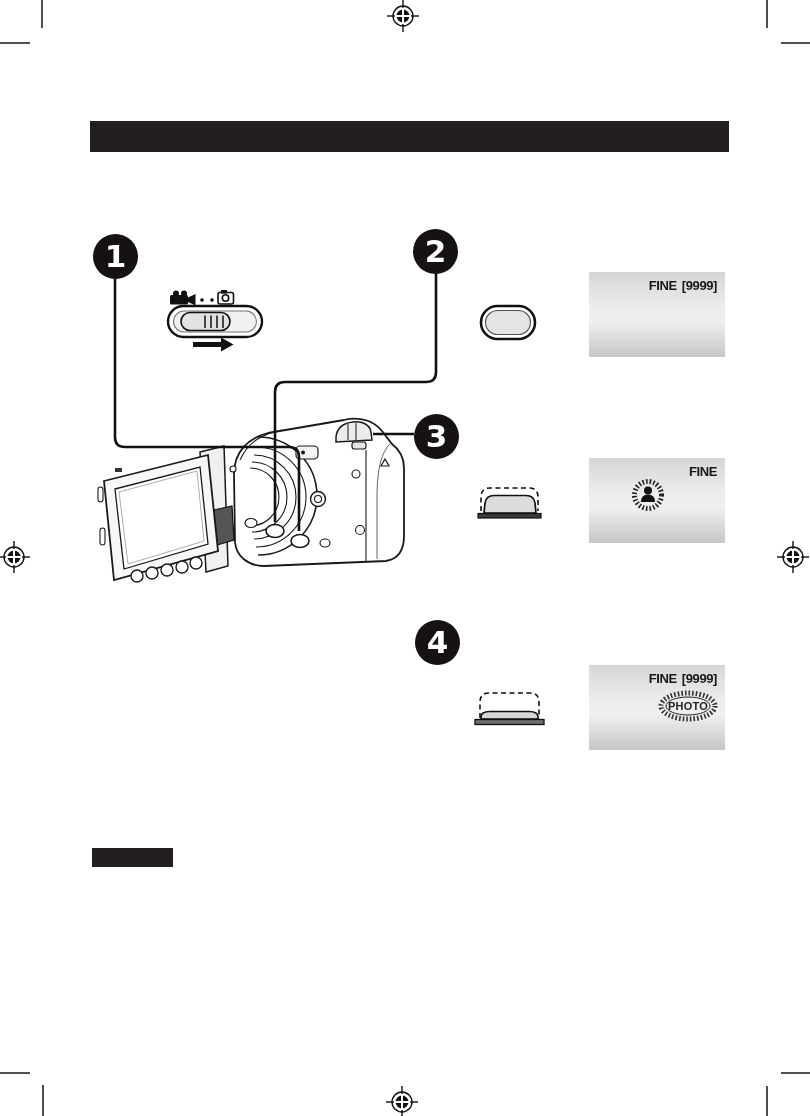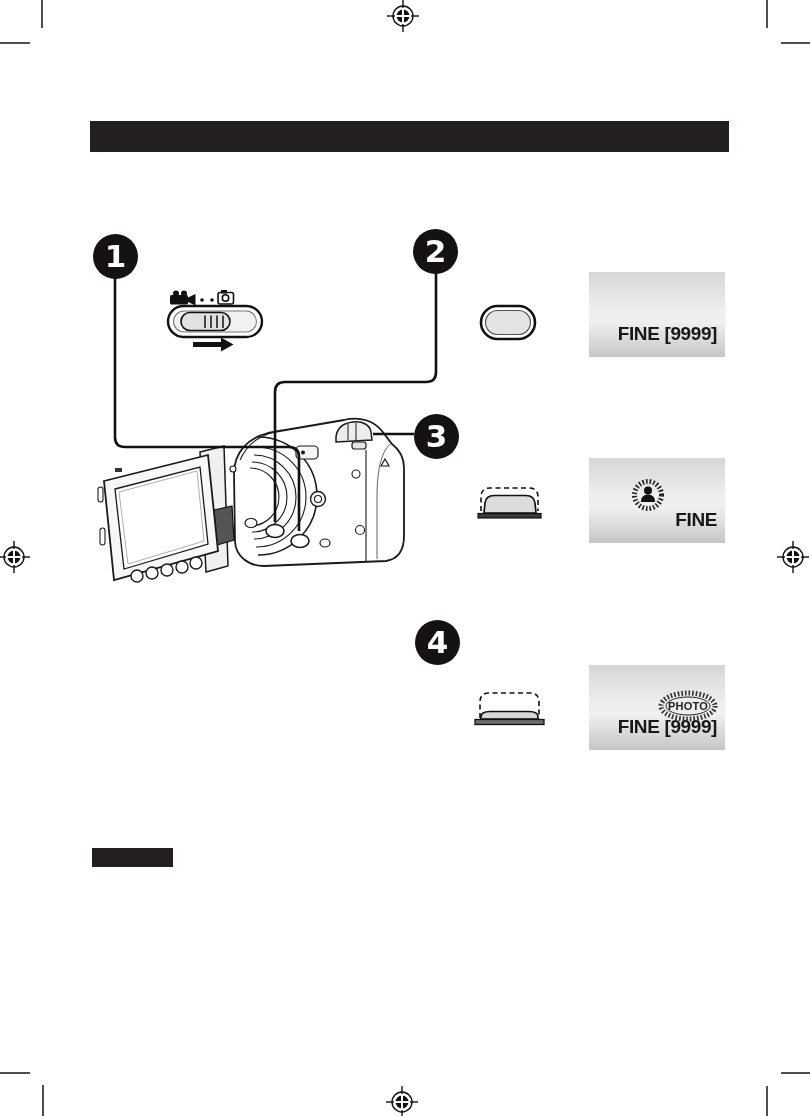--- a/index.html
+++ b/index.html
@@ -23,23 +23,22 @@
 
   .lcd {
     position:absolute; left:589px; width:136px; height:85px;
     background:linear-gradient(180deg,#d6d6d6 0%,#ededed 42%,#f0f0f0 58%,#c6c6c6 100%);
   }
   #lcd1 { top:272px; }
   #lcd2 { top:458px; }
   #lcd3 { top:665px; }
   .lcd-status {
     position:absolute; top:6px; right:8px; color:#181818;
-    font-size:19px; font-weight:bold; letter-spacing:-0.4px; white-space:nowrap;
+    font-size:13px; font-weight:bold; letter-spacing:-0.4px; white-space:nowrap;
     font-family:"Liberation Sans", sans-serif;
-    margin-top:45px;
   }
   .lcd-status .counter { margin-left:5px; }
   .focus-icon { position:absolute; left:39px; top:17px; }
   .photo-ind { position:absolute; left:64px; top:23px; }
   .photo-ind text { font-size:11px; font-weight:bold; fill:#222;
     font-family:"Liberation Sans", sans-serif; letter-spacing:0.2px; }
 </style>
 </head>
 <body>
 

